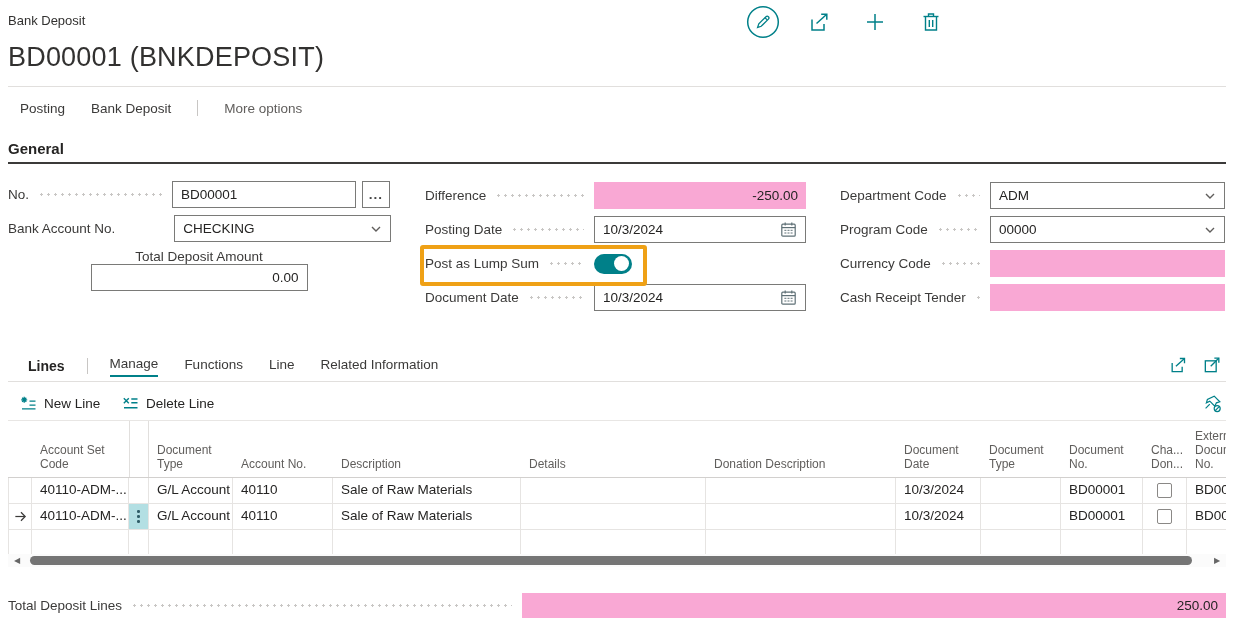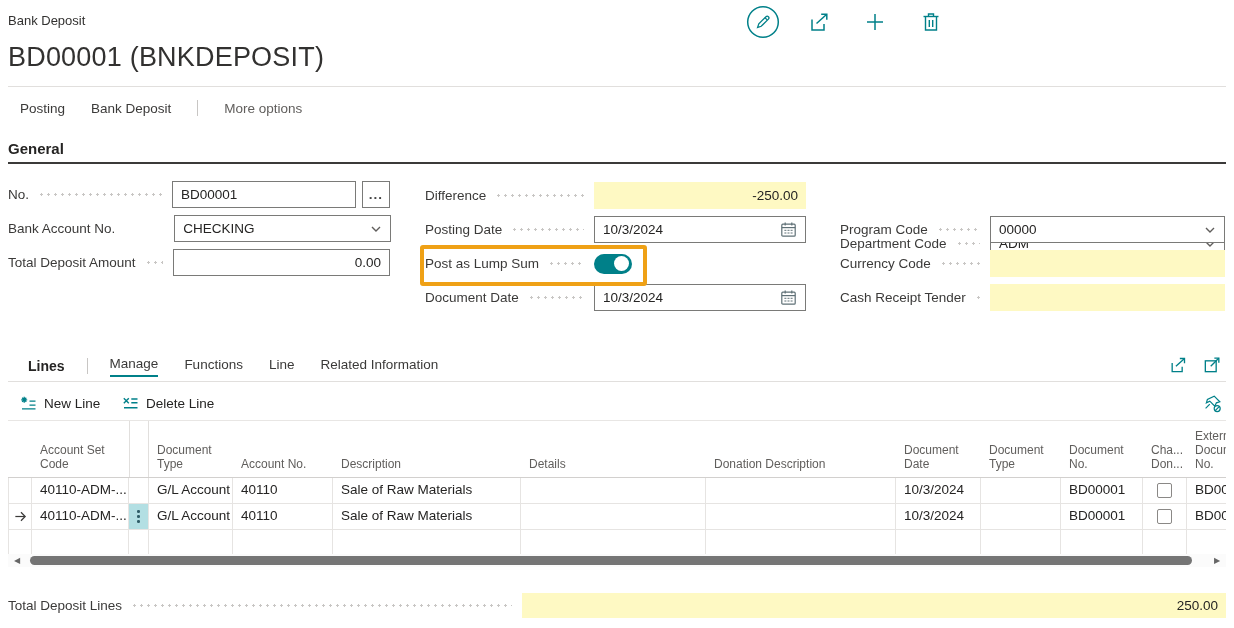--- a/index.html
+++ b/index.html
@@ -30,21 +30,21 @@
 
   
   .field{position:absolute;display:flex;align-items:center;height:27px;}
   .field .lbl{color:#3b3a39;white-space:nowrap;}
   .leader{flex:1;height:3px;margin:0 10px 0 9px;align-self:center;
     background-image:radial-gradient(circle,#c8c6c4 1.1px,transparent 1.4px);
     background-size:7px 3px;background-position:left center;background-repeat:repeat-x;}
   .ctrl{box-sizing:border-box;height:27px;display:flex;align-items:center;
     border:1px solid #7a7a78;background:#fff;padding:0 8px;flex:none;}
   .ctrl.num{justify-content:flex-end;}
-  .ctrl.readonly{background:#fef9c3;border:none;}
+  .ctrl.readonly{background:#f9a8d4;border:none;}
   .ctrl .val{overflow:hidden;white-space:nowrap;flex:1;}
   .ctrl.num .val{text-align:right;}
   .ctrl .tail-icon{margin-left:6px;flex:none;display:flex;}
   .assist-btn{box-sizing:border-box;width:28px;height:27px;margin-left:6px;border:1px solid #7a7a78;
     display:flex;align-items:center;justify-content:center;font-weight:bold;color:#444;
     letter-spacing:1px;cursor:pointer;flex:none;}
   .toggle{width:38px;height:20px;border-radius:10px;background:#008089;position:relative;cursor:pointer;flex:none;}
   .toggle .knob{position:absolute;right:3px;top:2.5px;width:15px;height:15px;border-radius:50%;background:#fff;}
   .highlight-box{border:4px solid #EFA116;border-radius:3px;pointer-events:none;z-index:5;}
 
@@ -150,21 +150,21 @@
   <div class="ctrl" style="width:217px;">
     <span class="val">CHECKING</span>
     <span class="tail-icon">
       <svg width="12" height="12" viewBox="0 0 12 12" fill="none" stroke="#605e5c" stroke-width="1.4">
           <path d="M2 4l4 4 4-4"></path>
         </svg>
     </span>
   </div>
 </div>
 
-<div class="field" style="left:8px;top:249px;width:382px;">
+<div class="field" style="left:8px;top:249px;width:382px;flex-direction:column;">
   <span class="lbl">Total Deposit Amount</span>
   <span class="leader"></span>
   <div class="ctrl num" style="width:217px;">
     <span class="val">0.00</span>
   </div>
 </div>
 
 <div class="field" style="left:425px;top:182px;width:381px;">
   <span class="lbl">Difference</span>
   <span class="leader"></span>
@@ -210,21 +210,21 @@
       <svg width="17" height="17" viewBox="0 0 17 17" fill="none" stroke="#5f7076" stroke-width="1.2">
         <rect x="1.8" y="3.2" width="13.4" height="12" rx="1"></rect>
         <path d="M1.8 6.6h13.4"></path>
         <path d="M5.2 1.6v3M11.8 1.6v3"></path>
         <path d="M4.4 9.3h2M7.5 9.3h2M10.6 9.3h2M4.4 12h2M7.5 12h2M10.6 12h2" stroke-width="1"></path>
       </svg>
     </span>
   </div>
 </div>
 
-<div class="field" style="left:840px;top:182px;width:385px;margin-top:48px;">
+<div class="field" style="left:840px;top:182px;width:385px;">
   <span class="lbl">Department Code</span>
   <span class="leader"></span>
   <div class="ctrl" style="width:235px;">
     <span class="val">ADM</span>
     <span class="tail-icon">
       <svg width="12" height="12" viewBox="0 0 12 12" fill="none" stroke="#605e5c" stroke-width="1.4">
           <path d="M2 4l4 4 4-4"></path>
         </svg>
     </span>
   </div>

